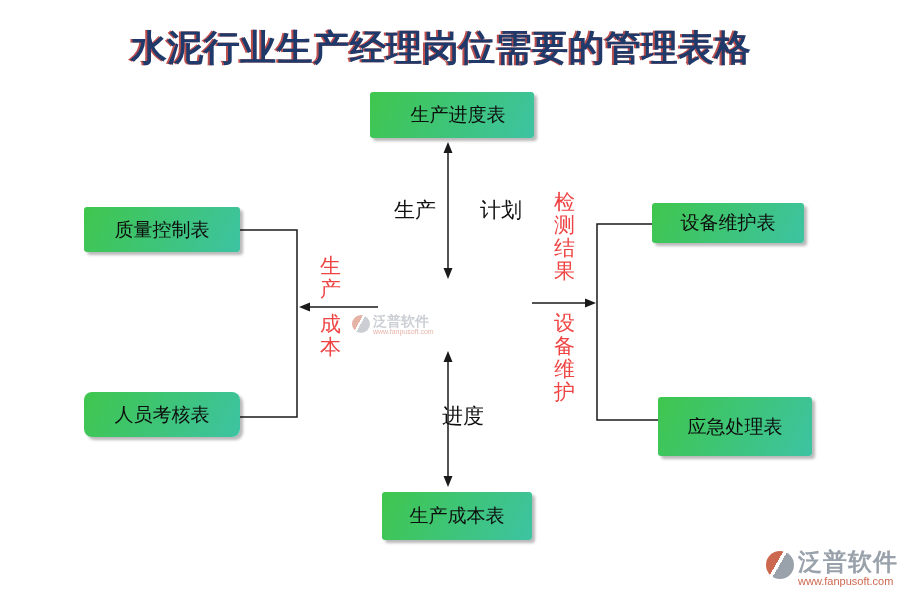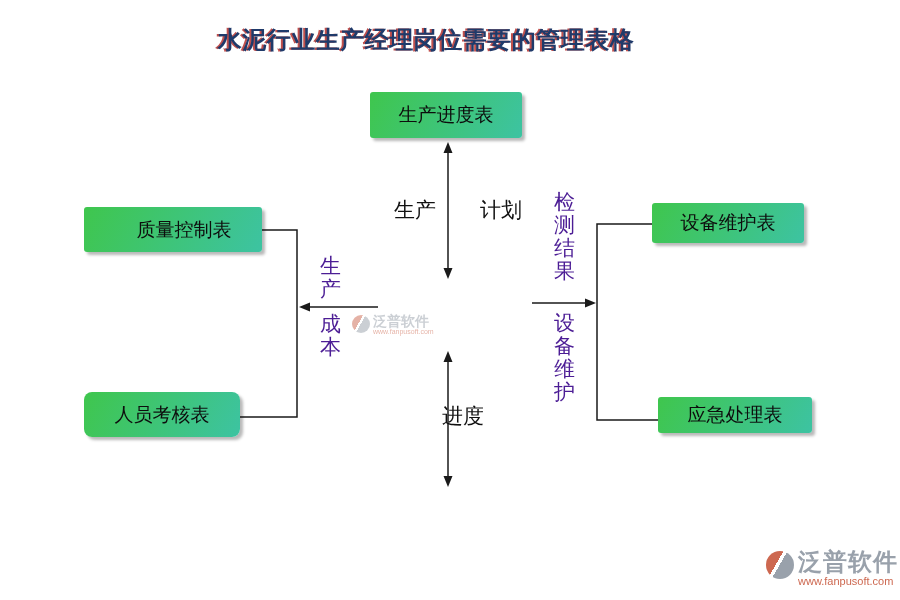--- a/index.html
+++ b/index.html
@@ -8,48 +8,48 @@
     --node-text:#0d0d0d; --line:#1a1a1a;
     --watermark-gray:#99a1ab; --watermark-orange:#cd6850;
   }
   html,body{margin:0;padding:0;}
   body{
     width:900px;height:600px;position:relative;background:#ffffff;
     font-family:"Liberation Sans", sans-serif;overflow:hidden;
   }
   .stage{position:absolute;inset:0;}
   .title{
-    position:absolute;left:1px;top:24px;width:850px;text-align:center;
-    font-size:24px;font-weight:bold;color:var(--title);
+    position:absolute;left:16px;top:24px;width:850px;text-align:center;
+    font-size:36px;font-weight:bold;color:var(--title);
     text-shadow:-2px 0 0 var(--title-shadow);
     letter-spacing:0.5px;
   }
   svg.connectors{position:absolute;left:0;top:0;z-index:1;}
   .node{
     position:absolute;z-index:2;display:flex;align-items:center;justify-content:center;
     background:linear-gradient(118deg,var(--node-gradient-start),var(--node-gradient-end));
     color:var(--node-text);font-size:19px;border-radius:3px;
     box-shadow:3px 3px 3px rgba(0,0,0,0.28);
   }
-  .node-progress {left:370px;top:92px;width:152px;height:46px;}
+  .node-progress {left:370px;top:92px;width:152px;height:46px;padding-left:12px;}
   .node-plan     {left:378px;top:281px;width:154px;height:50px;}
   .node-cost     {left:382px;top:492px;width:150px;height:48px;}
-  .node-quality  {left:84px;top:207px;width:156px;height:45px;padding-left:22px;}
+  .node-quality  {left:84px;top:207px;width:156px;height:45px;}
   .node-personnel{left:84px;top:392px;width:156px;height:45px;border-radius:8px;}
   .node-equipment{left:652px;top:203px;width:152px;height:40px;}
-  .node-emergency{left:658px;top:397px;width:154px;height:36px;}
+  .node-emergency{left:658px;top:397px;width:154px;height:59px;}
   .edge-label{
     position:absolute;z-index:2;font-size:21px;color:#111;white-space:nowrap;
   }
   .lbl-production{left:394px;top:196px;}
   .lbl-plan      {left:480px;top:196px;}
   .lbl-progress  {left:402px;top:402px;margin-left:40px;}
   .vlabel{
     position:absolute;z-index:2;width:23px;font-size:21px;line-height:23px;
-    color:#4c1d95;word-break:break-all;text-align:center;white-space:normal;
+    color:#ef4444;word-break:break-all;text-align:center;white-space:normal;
   }
   .lbl-cost-top   {left:319px;top:254px;}
   .lbl-cost-bottom{left:319px;top:312px;}
   .lbl-inspection {left:553px;top:190px;}
   .lbl-maintain   {left:553px;top:311px;}
   .fp-logo{
     display:inline-block;border-radius:50%;flex:none;
     background:linear-gradient(120deg,var(--watermark-orange) 40%,#ffffff 40%,#ffffff 49%,var(--watermark-gray) 49%);
   }
   .wm-center{
@@ -89,20 +89,23 @@
       <polygon points="448,351 443.5,362 452.5,362"></polygon>
       <polygon points="448,487 443.5,476 452.5,476"></polygon>
       <polygon points="299,307 310,302.5 310,311.5"></polygon>
       <polygon points="596,303 585,298.5 585,307.5"></polygon>
     </g>
   </svg>
 
   <div class="node node-progress">
     <span>生产进度表</span>
   </div>
+  <div class="node node-cost">
+    <span>生产成本表</span>
+  </div>
   <div class="node node-quality">
     <span>质量控制表</span>
   </div>
   <div class="node node-personnel">
     <span>人员考核表</span>
   </div>
   <div class="node node-equipment">
     <span>设备维护表</span>
   </div>
   <div class="node node-emergency">

